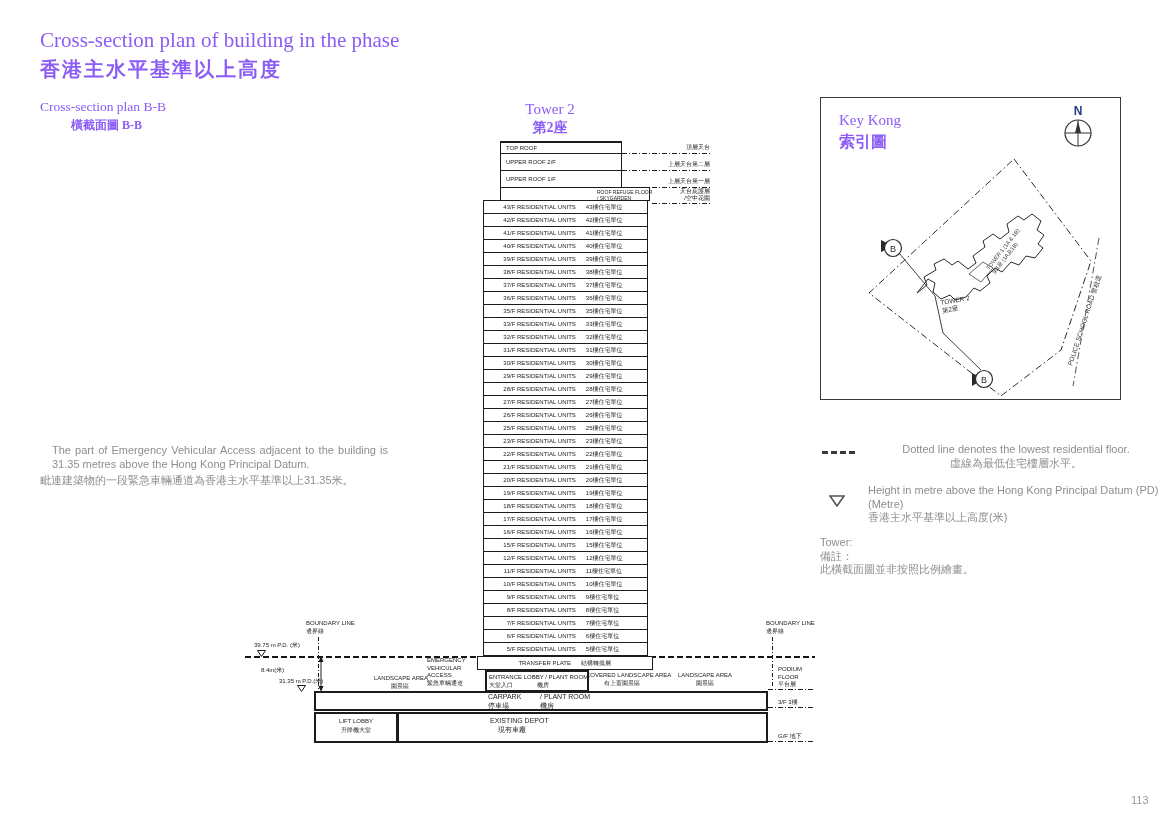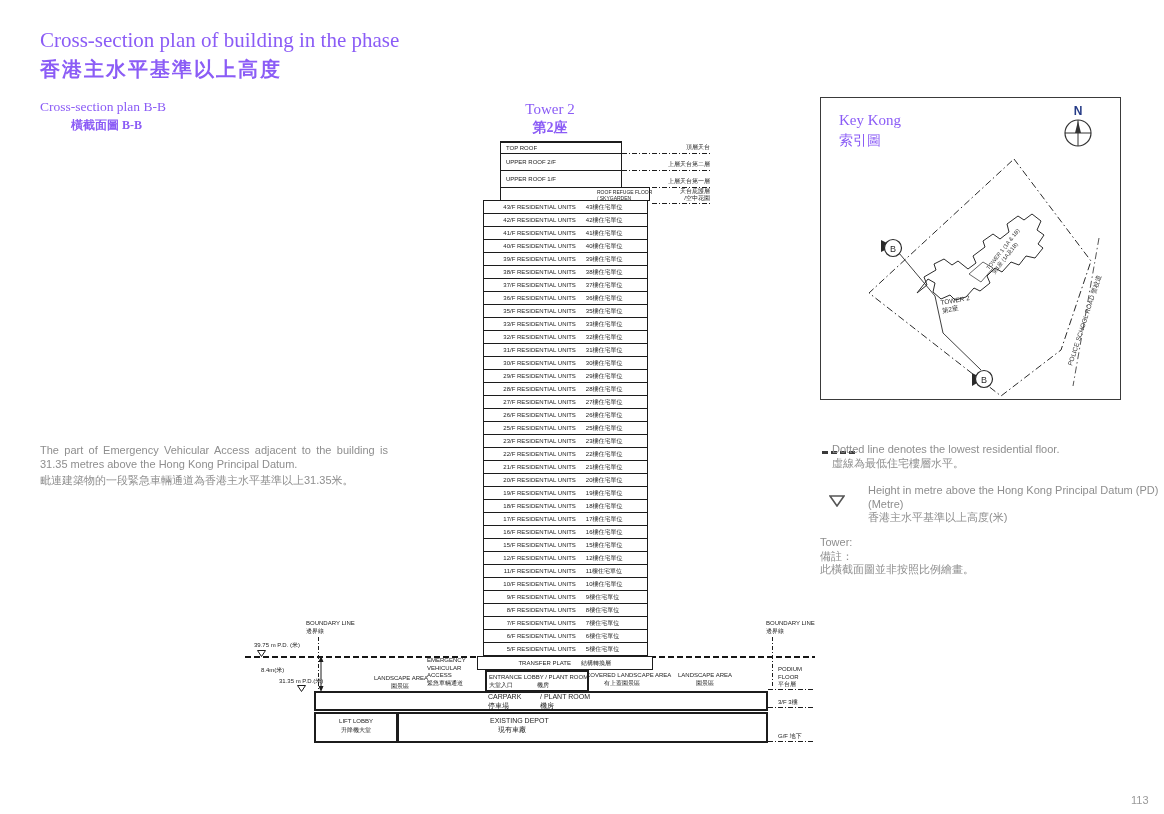--- a/index.html
+++ b/index.html
@@ -297,21 +297,21 @@
         <span class="zh">6樓住宅單位</span>
       </div>
       <div class="floor-row" style="left: 483px; top: 642px; width: 165px; height: 14px;">
         <span class="en">5/F RESIDENTIAL UNITS</span>
         <span class="zh">5樓住宅單位</span>
       </div>
     </div>
 
   <div class="abs" style="left:820px;top:97px;width:301px;height:303px;border:1px solid #3a3a3a;box-sizing:border-box;">
     <div class="abs serif nowrap" style="left:18px;top:14px;font-size:15px;">Key Kong</div>
-    <div class="abs serif nowrap" style="left:18px;top:34px;font-size:14px;font-weight:normal;">索引圖</div>
+    <div class="abs serif nowrap" style="left:18px;top:34px;font-size:16px;font-weight:bold;">索引圖</div>
 
     <svg class="abs" style="left:230px;top:4px;" width="58" height="52" viewBox="0 0 58 52">
       <text x="27" y="13" font-size="12" font-weight="bold" fill="#243a86" text-anchor="middle" font-family="Liberation Sans, sans-serif">N</text>
       <circle cx="27" cy="31" r="13" fill="none" stroke="#333" stroke-width="1.2"></circle>
       <line x1="27" y1="18" x2="27" y2="44" stroke="#333" stroke-width="1"></line>
       <line x1="14" y1="31" x2="40" y2="31" stroke="#333" stroke-width="1"></line>
       <polygon points="27,19 30,31 24,31" fill="#333"></polygon>
     </svg>
 
     <svg class="abs" style="left:0;top:0;" width="299" height="301" viewBox="0 0 299 301">
@@ -336,26 +336,26 @@
         <tspan x="0" y="0" id="kp-t2-en">TOWER 2</tspan><tspan x="0" y="8" id="kp-t2-zh">第2座</tspan>
       </text>
       <text transform="translate(168,172) rotate(-52)" font-size="5.5" fill="#333" font-family="Liberation Sans, sans-serif">
         <tspan x="0" y="0" id="kp-t1-en">TOWER 1 (1A &amp; 1B)</tspan><tspan x="0" y="7" id="kp-t1-zh">第1座 (1A及1B)</tspan>
       </text>
       <text transform="translate(251,268) rotate(-72)" font-size="6.5" fill="#333" font-family="Liberation Sans, sans-serif" id="kp-road">POLICE SCHOOL ROAD 警校道</text>
     </svg>
   </div>
 
   <div class="abs" style="left:40px;top:444px;width:348px;">
-    <div class="bodytxt" style="text-align:justify;">The part of Emergency Vehicular Access adjacent to the building is 31.35 metres above the Hong Kong Principal Datum.</div>
+    <div class="bodytxt" style="text-align:justify;margin-left:12px;">The part of Emergency Vehicular Access adjacent to the building is 31.35 metres above the Hong Kong Principal Datum.</div>
     <div class="bodytxt" style="margin-top:3px;">毗連建築物的一段緊急車輛通道為香港主水平基準以上31.35米。</div>
   </div>
 
   <div class="legend-dash" style="left:822px;top:451px;"></div>
-  <div class="abs bodytxt" style="left:832px;top:443px;width:296px;">
+  <div class="abs bodytxt" style="left:868px;top:443px;width:296px;text-align:center;">
     <div>Dotted line denotes the lowest residential floor.</div>
     <div>虛線為最低住宅樓層水平。</div>
   </div>
 
   <svg class="abs" style="left:829px;top:495px;" width="16" height="12" viewBox="0 0 16 12">
     <polygon points="1,1 15,1 8,11" fill="none" stroke="#555" stroke-width="1.6"></polygon>
   </svg>
   <div class="abs bodytxt" style="left:868px;top:484px;width:296px;">
     <div>Height in metre above the Hong Kong Principal Datum (PD) (Metre)</div>
     <div>香港主水平基準以上高度(米)</div>

